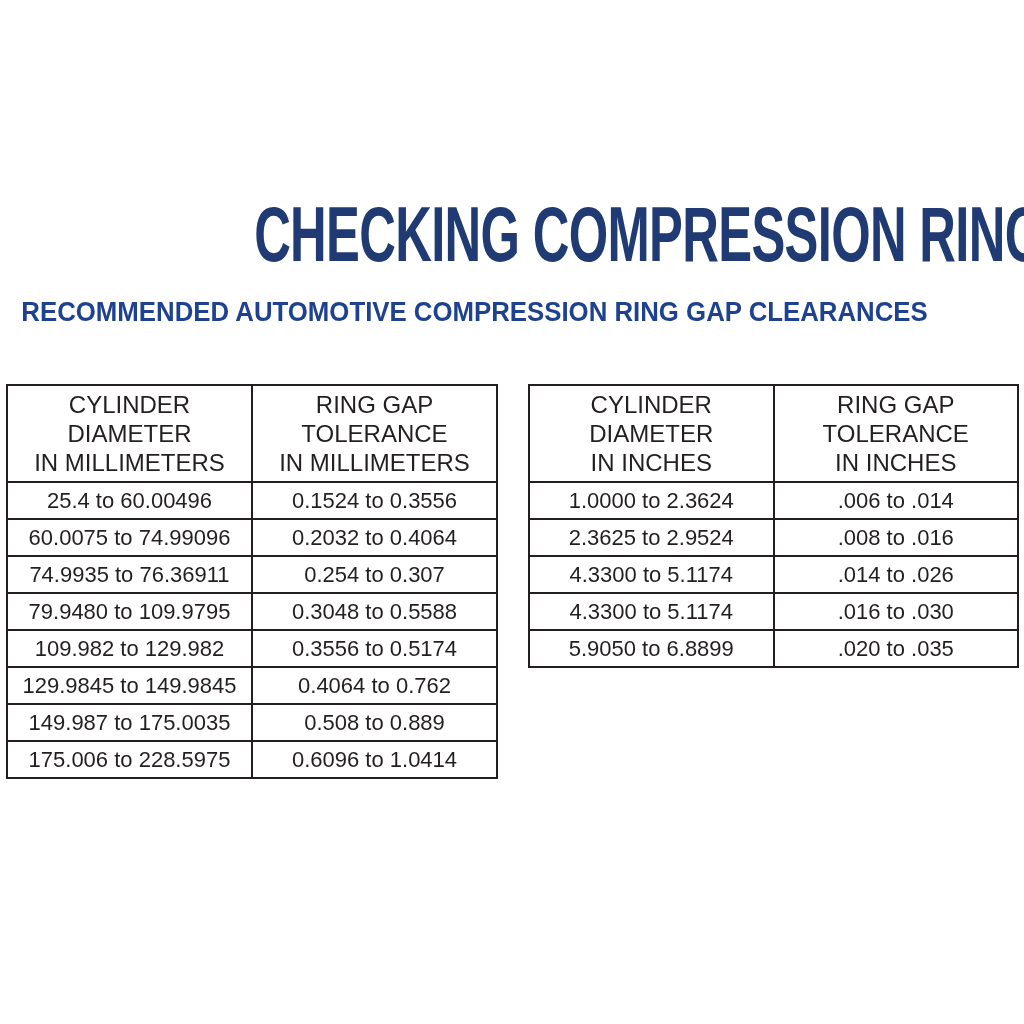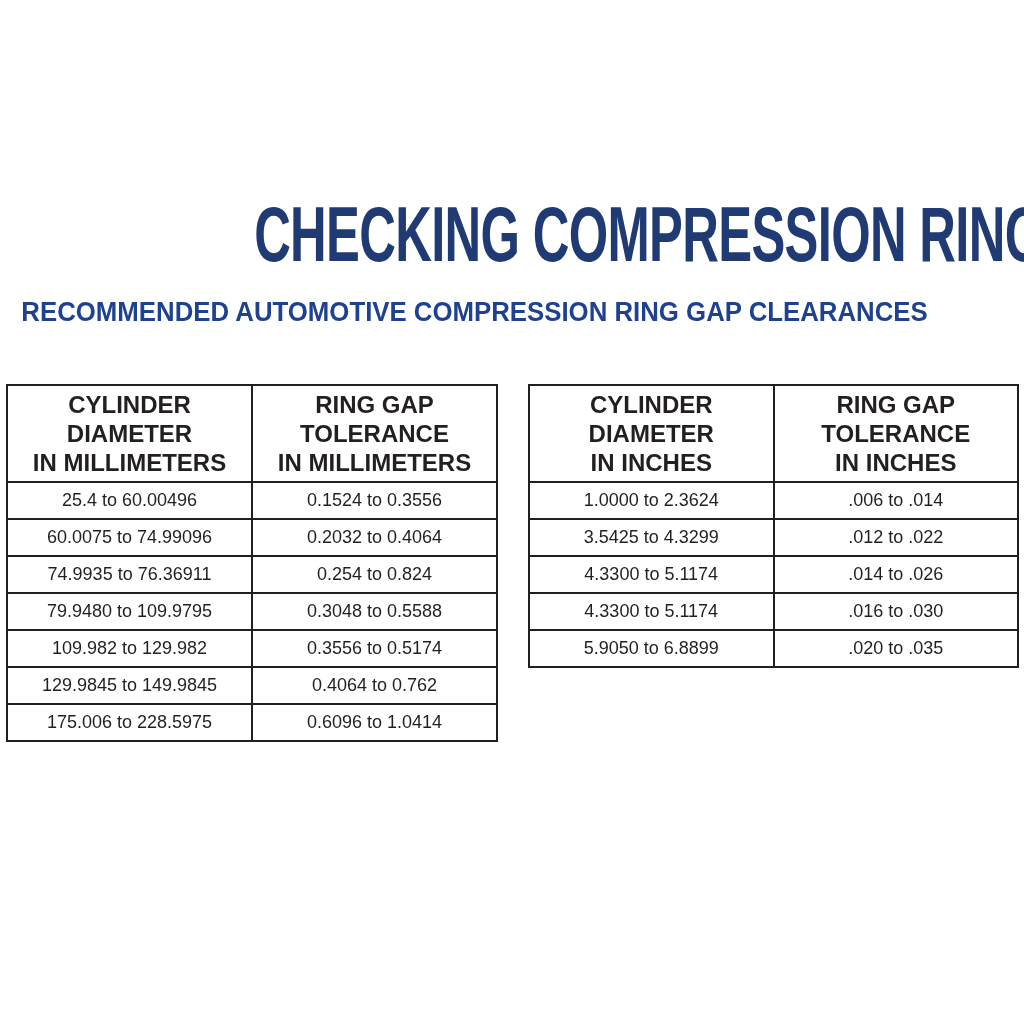--- a/index.html
+++ b/index.html
@@ -67,27 +67,27 @@
   .spec-table th, .spec-table td {
     border: 2px solid var(--ink);
     width: 50%;
     text-align: center;
     vertical-align: middle;
     color: var(--ink);
   }
   .spec-table th {
     height: 97px;
     font-size: 24px;
-    font-weight: bold;
+    font-weight: normal;
     line-height: 29px;
     white-space: pre-line;
   }
   .spec-table td {
     height: 37px;
-    font-size: 18px;
+    font-size: 22px;
     font-weight: normal;
   }
 </style>
 </head>
 <body>
 
 <div class="page">
 
   <div class="title">
     <span class="title-inner">CHECKING COMPRESSION RING GAPS</span>
@@ -112,33 +112,37 @@
       <tr>
         <td>25.4 to 60.00496</td>
         <td>0.1524 to 0.3556</td>
       </tr>
       <tr>
         <td>60.0075 to 74.99096</td>
         <td>0.2032 to 0.4064</td>
       </tr>
       <tr>
         <td>74.9935 to 76.36911</td>
-        <td>0.254 to 0.824</td>
+        <td>0.254 to 0.307</td>
       </tr>
       <tr>
         <td>79.9480 to 109.9795</td>
         <td>0.3048 to 0.5588</td>
       </tr>
       <tr>
         <td>109.982 to 129.982</td>
         <td>0.3556 to 0.5174</td>
       </tr>
       <tr>
         <td>129.9845 to 149.9845</td>
         <td>0.4064 to 0.762</td>
+      </tr>
+      <tr>
+        <td>149.987 to 175.0035</td>
+        <td>0.508 to 0.889</td>
       </tr>
       <tr>
         <td>175.006 to 228.5975</td>
         <td>0.6096 to 1.0414</td>
       </tr>
     </tbody>
   </table>
 
   <table class="spec-table in">
     <thead>
@@ -150,22 +154,22 @@
 TOLERANCE
 IN INCHES</th>
       </tr>
     </thead>
     <tbody>
       <tr>
         <td>1.0000 to 2.3624</td>
         <td>.006 to .014</td>
       </tr>
       <tr>
-        <td>3.5425 to 4.3299</td>
-        <td>.012 to .022</td>
+        <td>2.3625 to 2.9524</td>
+        <td>.008 to .016</td>
       </tr>
       <tr>
         <td>4.3300 to 5.1174</td>
         <td>.014 to .026</td>
       </tr>
       <tr>
         <td>4.3300 to 5.1174</td>
         <td>.016 to .030</td>
       </tr>
       <tr>

